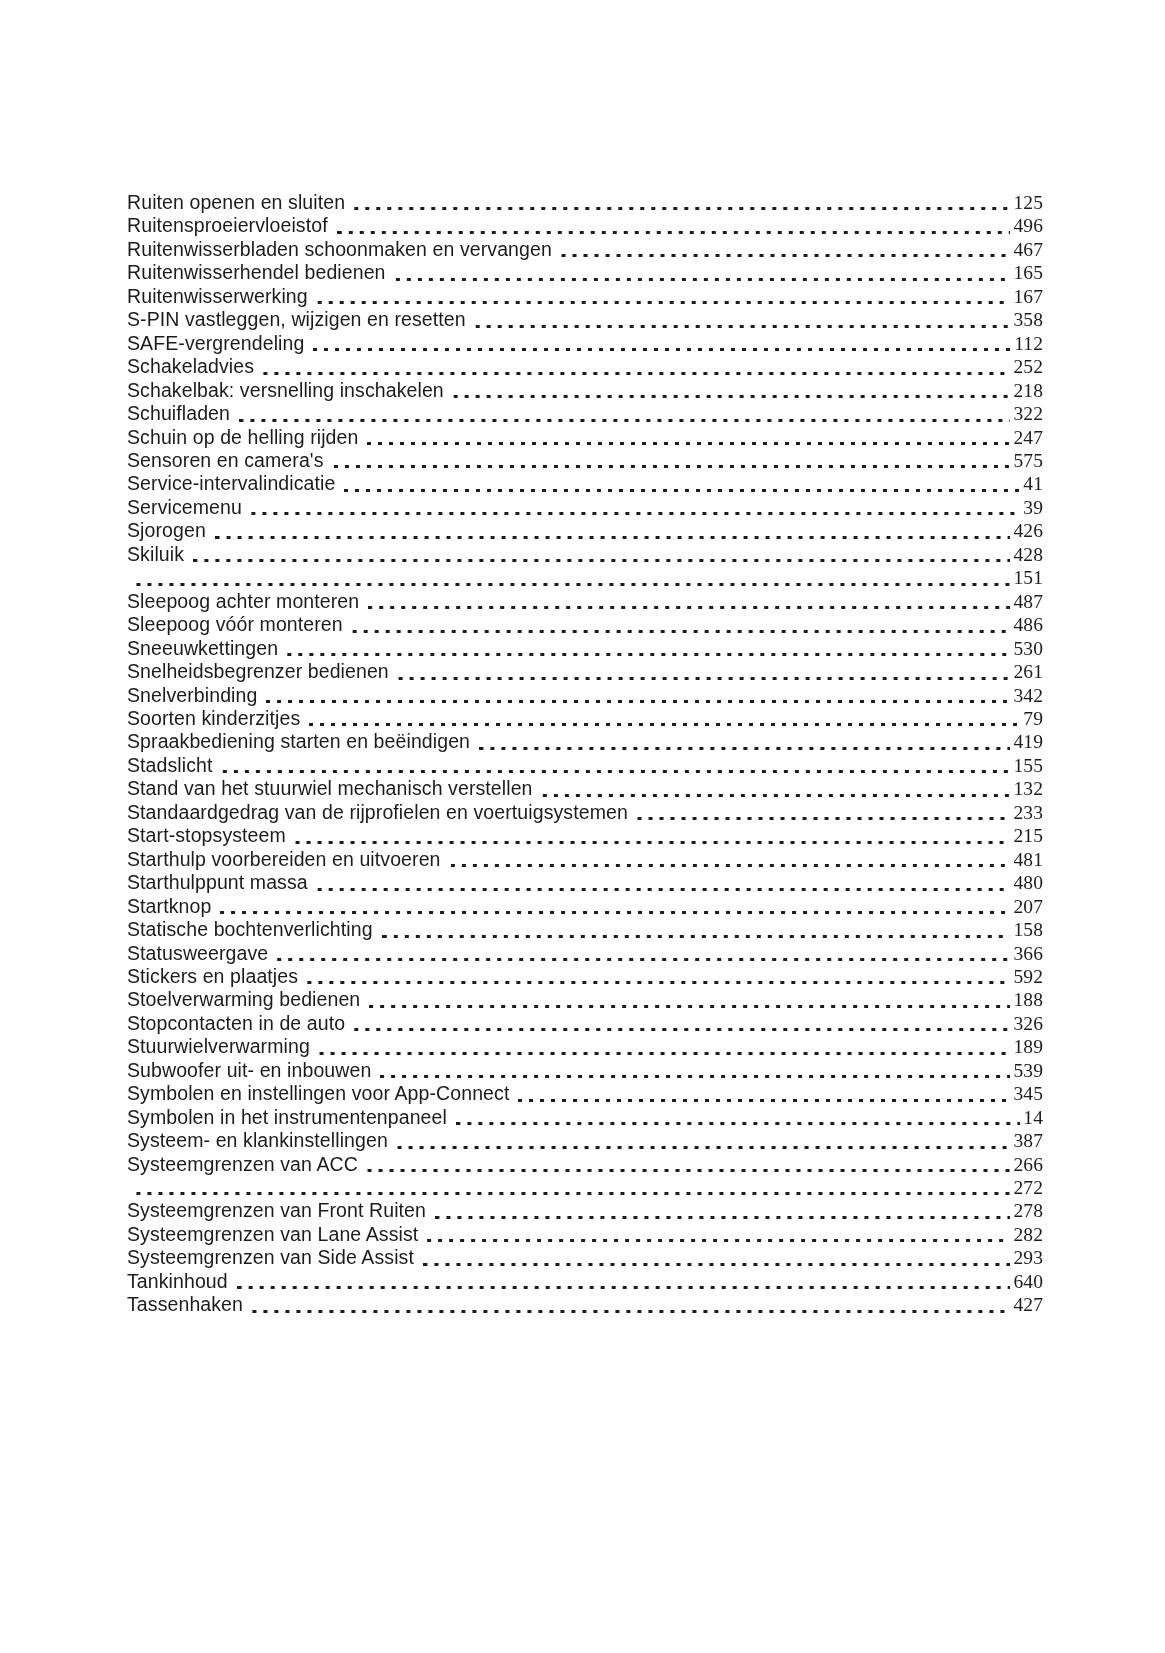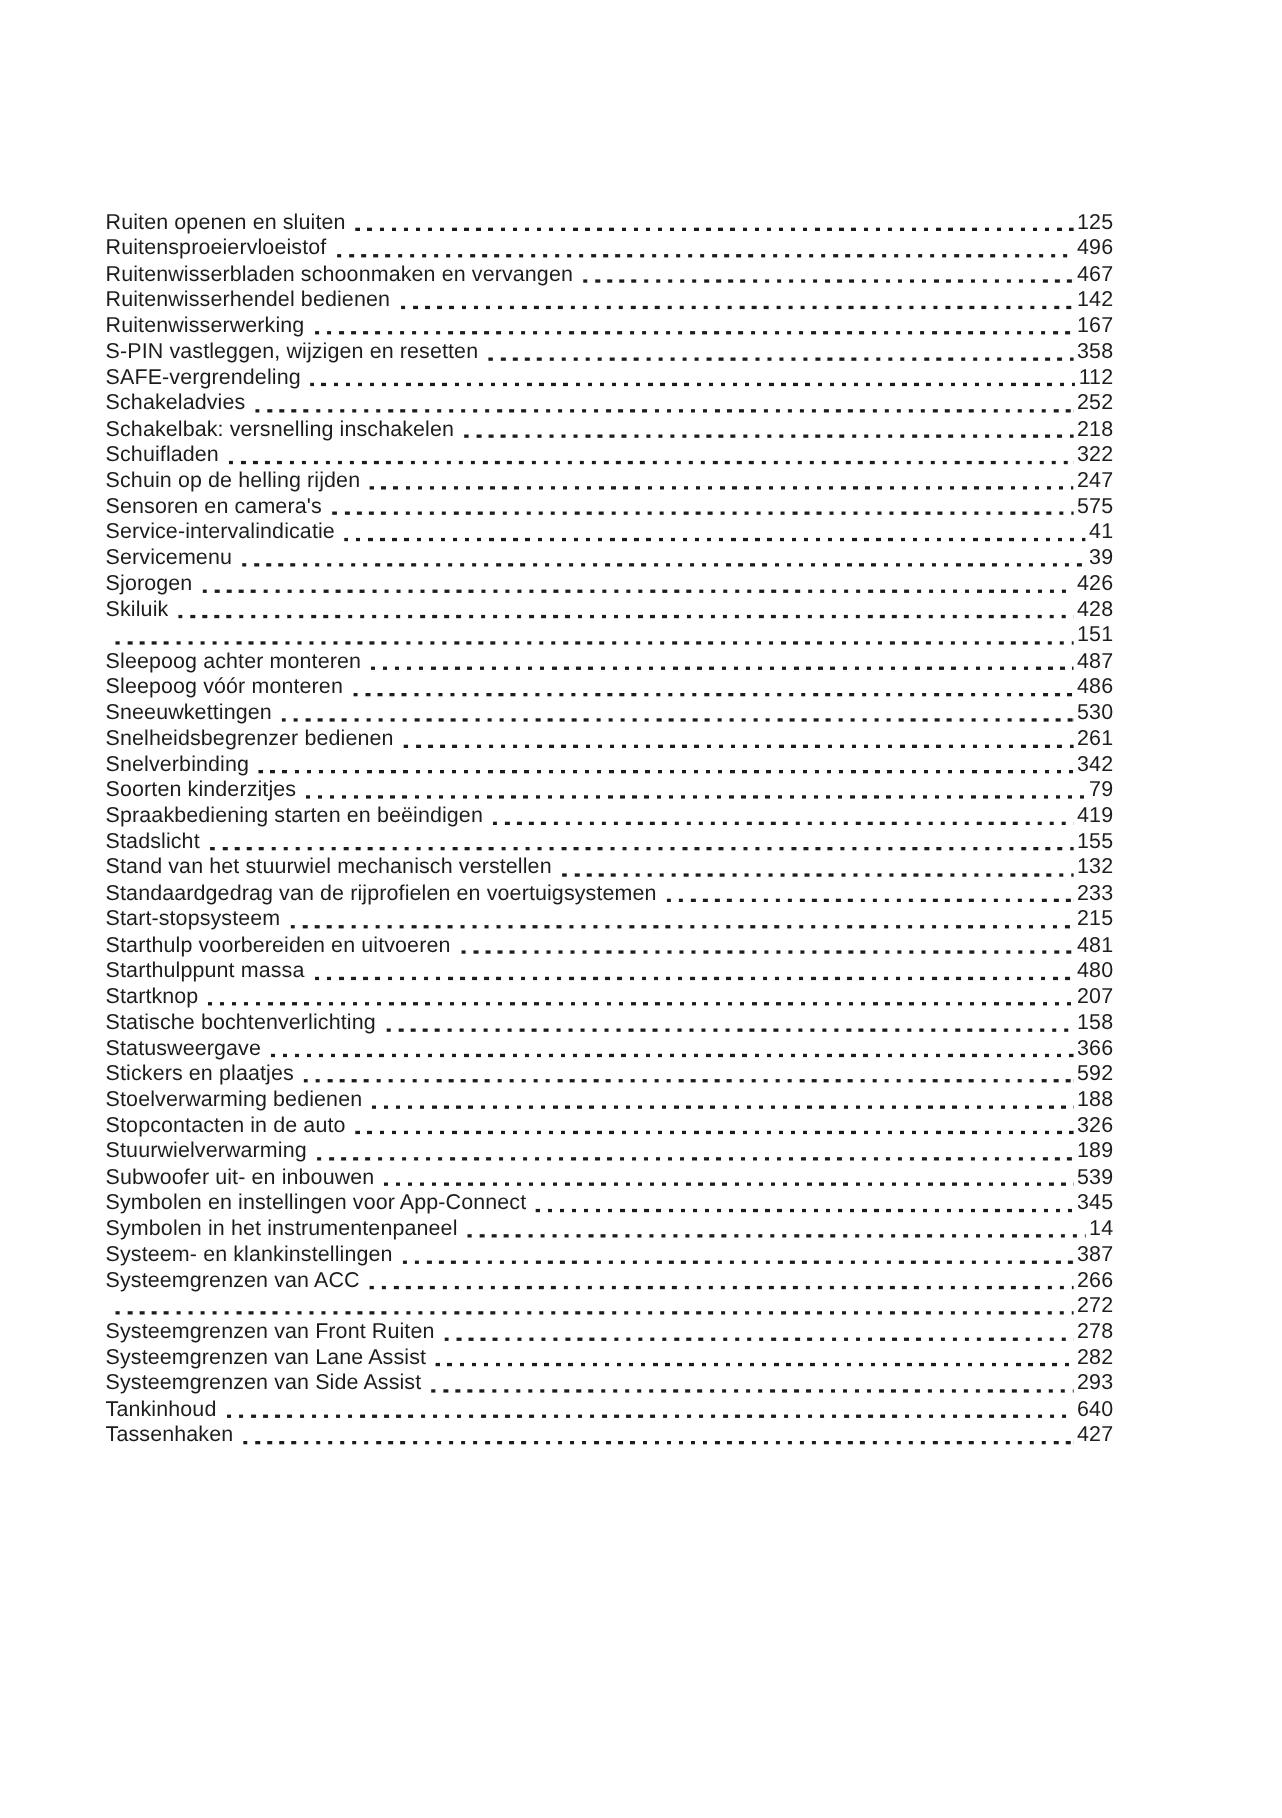--- a/index.html
+++ b/index.html
@@ -7,20 +7,21 @@
     padding: 0;
     background: #ffffff;
   }
   .page {
     position: relative;
     width: 1097px;
     height: 1653px;
     background: #ffffff;
     overflow: hidden;
     font-family: "Liberation Sans", sans-serif;
+    margin-left: 31px;
   }
   .toc {
     position: absolute;
     left: 96px;
     top: 191px;
     width: 916px;
   }
   .row {
     display: flex;
     align-items: baseline;
@@ -41,20 +42,21 @@
     background-image: repeating-linear-gradient(
       to right,
       #1c1c1c 0px, #1c1c1c 4px,
       transparent 4px, transparent 11px
     );
     background-position: right bottom;
   }
   .pagenum {
     flex: 0 0 auto;
     text-align: left;
+    font-family: Liberation Serif, serif;
   }
 </style>
 </head>
 <body>
 
 <div class="page">
   <div class="toc" id="toc-list">
       <div class="row">
         <span class="title">Ruiten openen en sluiten</span>
         <span class="leader"></span>
@@ -66,21 +68,21 @@
         <span class="pagenum">496</span>
       </div>
       <div class="row">
         <span class="title">Ruitenwisserbladen schoonmaken en vervangen</span>
         <span class="leader"></span>
         <span class="pagenum">467</span>
       </div>
       <div class="row">
         <span class="title">Ruitenwisserhendel bedienen</span>
         <span class="leader"></span>
-        <span class="pagenum">142</span>
+        <span class="pagenum">165</span>
       </div>
       <div class="row">
         <span class="title">Ruitenwisserwerking</span>
         <span class="leader"></span>
         <span class="pagenum">167</span>
       </div>
       <div class="row">
         <span class="title">S-PIN vastleggen, wijzigen en resetten</span>
         <span class="leader"></span>
         <span class="pagenum">358</span>

